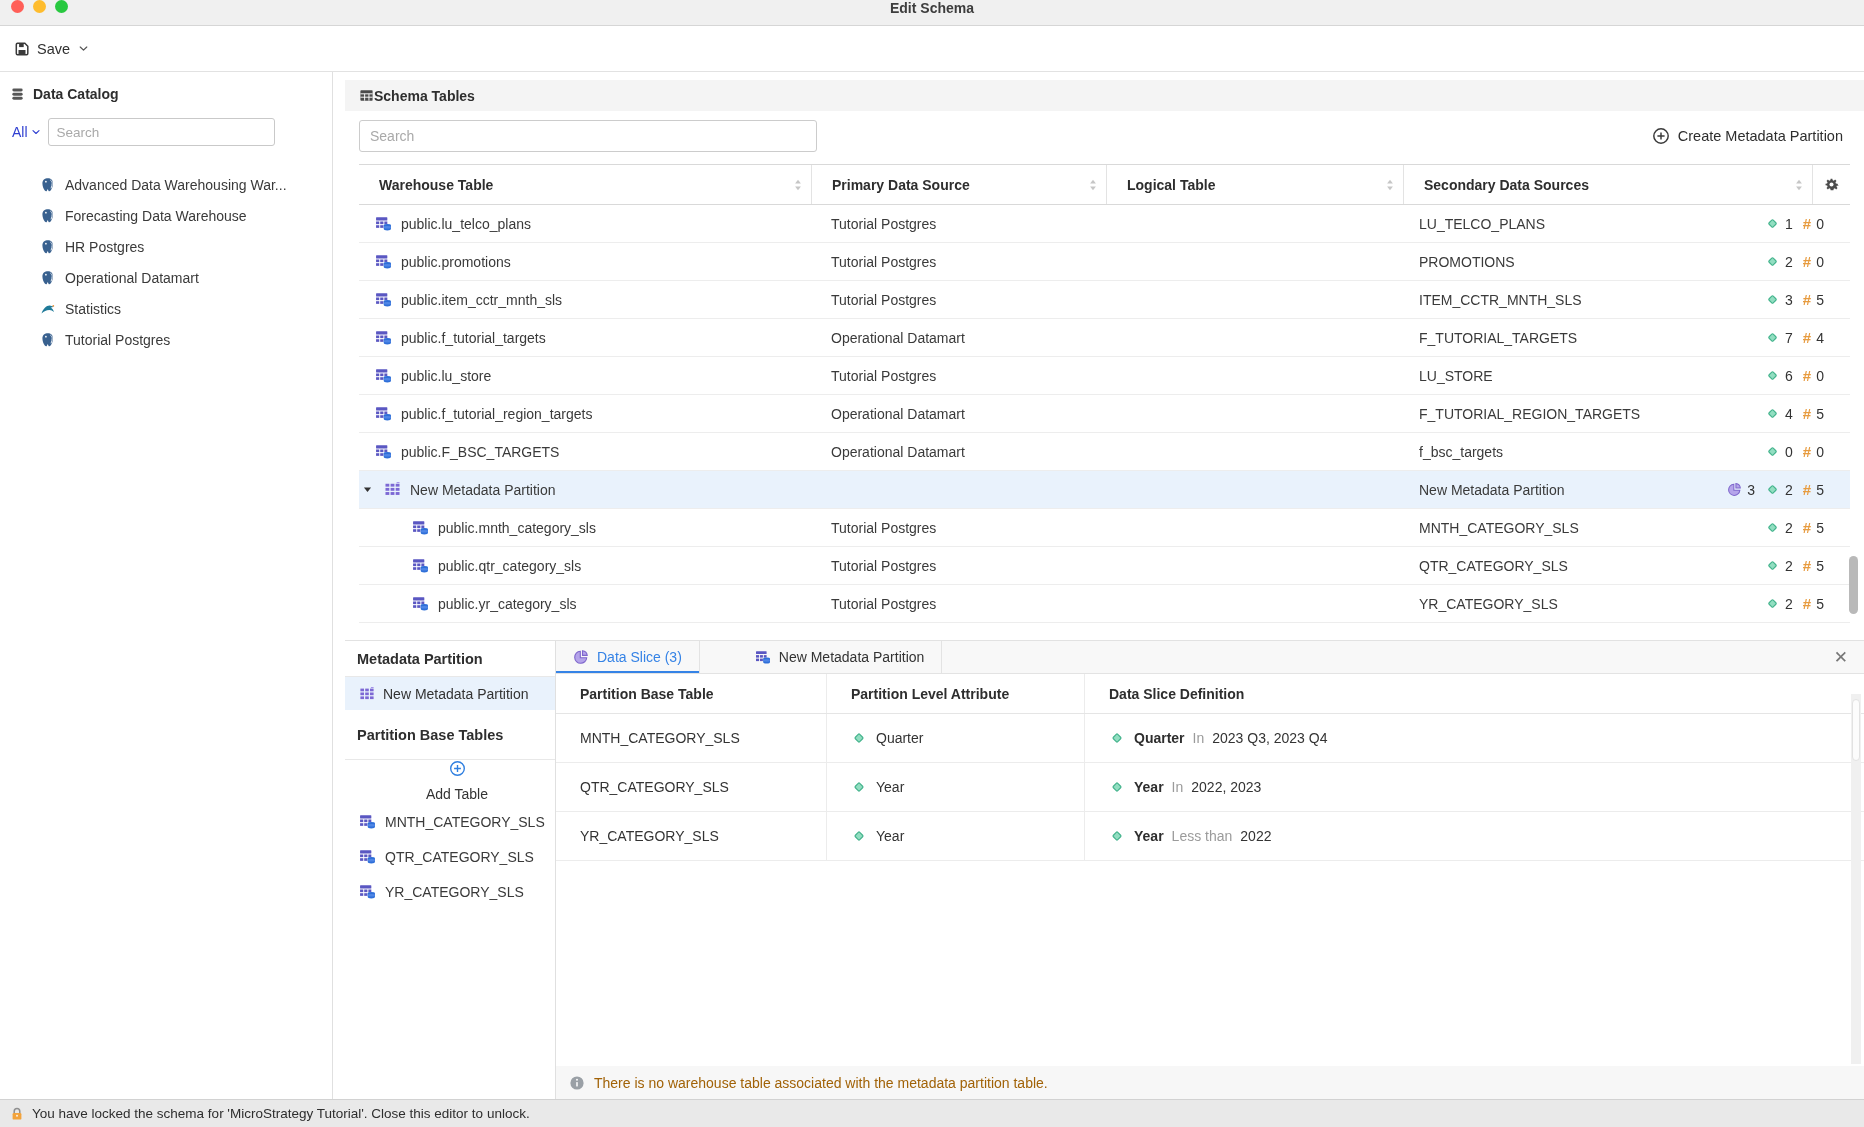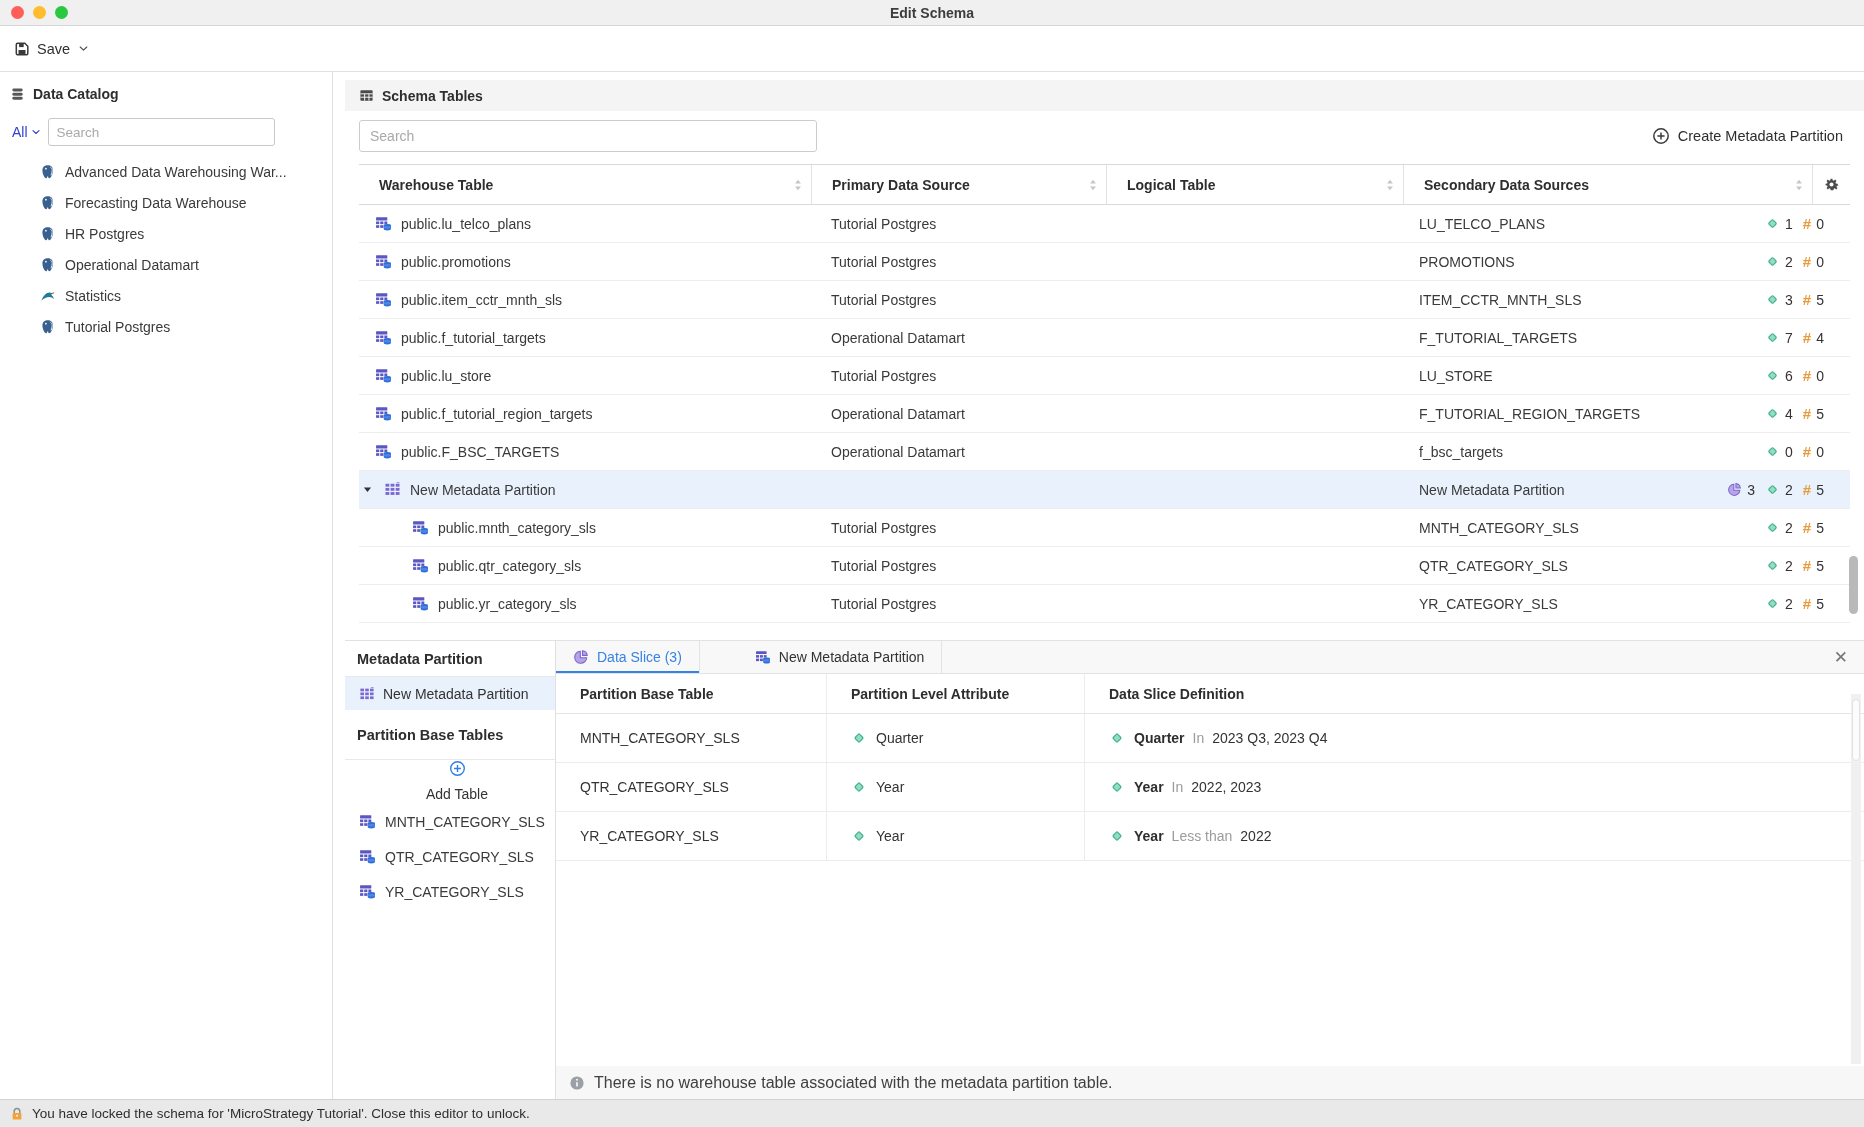--- a/index.html
+++ b/index.html
@@ -5,21 +5,21 @@
   * { margin:0; padding:0; box-sizing:border-box; }
   html,body { width:1864px; height:1127px; overflow:hidden; }
   body {
     font-family:"Liberation Sans","DejaVu Sans",sans-serif;
     font-size:14px; color:#333; background:#fff; position:relative;
   }
   svg.ic { display:inline-block; vertical-align:middle; flex:none; }
 
   
   .titlebar { height:26px; background:#f0f0f0; border-bottom:1px solid #d6d6d6;
-    display:flex; align-items:center; position:relative; }
+    display:flex; position:relative; }
   .traffic { display:flex; gap:9px; margin-left:11px; }
   .light { width:13px; height:13px; border-radius:50%; }
   .light.red { background:#ff5f58; } .light.yellow { background:#febc2e; } .light.green { background:#28c840; }
   .win-title { position:absolute; left:0; right:0; text-align:center; font-weight:bold; font-size:14px; color:#3d3d3d; }
 
   
   .toolbar { height:46px; border-bottom:1px solid #e2e2e2; display:flex; align-items:center; padding-left:14px; }
   .save-btn { display:flex; align-items:center; gap:7px; cursor:default; }
   .save-btn .lbl { font-size:14.5px; color:#303030; }
   .chev { color:#555; }
@@ -28,26 +28,26 @@
   .content { display:flex; height:1027px; }
 
   
   .sidebar { width:333px; flex:none; border-right:1px solid #e0e0e0; padding-top:14px; }
   .sb-title { display:flex; align-items:center; gap:8px; padding-left:10px; font-weight:bold; font-size:14px; color:#2e2e2e; }
   .sb-filter { display:flex; align-items:center; margin:16px 0 6px 12px; gap:6px; }
   .sb-all { color:var(--accent-indigo,#2f3fd1); font-size:14px; display:flex; align-items:center; gap:2px; }
   .sb-search { width:227px; height:28px; border:1px solid #c9c9c9; border-radius:3px; padding:0 8px; font-size:13.5px; color:#333;
     font-family:inherit; outline:none; }
   .sb-search::placeholder, .st-search::placeholder { color:#a9a9a9; }
-  .sb-list { margin-top:10px; }
+  .sb-list { margin-top:23px; }
   .sb-item { display:flex; align-items:center; gap:9px; height:31px; padding-left:40px; font-size:14px; color:#3a3a3a; cursor:default; }
 
   
   .main { flex:1; min-width:0; padding-left:12px; display:flex; flex-direction:column; }
-  .st-headerbar { height:31px; margin-top:8px; background:#f4f4f4; display:flex; align-items:center; gap:8px; padding-left:14px;
+  .st-headerbar { height:31px; margin-top:8px; background:#f4f4f4; display:flex; align-items:center; padding-left:14px;
     font-weight:bold; font-size:14px; color:#2e2e2e; }
   .st-searchrow { display:flex; align-items:center; justify-content:space-between; margin:8px 14px 0 14px; height:33px; }
   .st-search { width:458px; height:32px; border:1px solid #ccc; border-radius:3px; padding:0 10px; font-size:14px; font-family:inherit; outline:none; }
   .create-btn { display:flex; align-items:center; gap:8px; color:#2e2e2e; font-size:14.5px; margin-right:7px; cursor:default; }
   .create-btn svg { color:#3a3a3a; }
 
   
   .schema-table { margin:12px 14px 0 14px; }
   .shead { display:grid; grid-template-columns:452px 295px 297px 1fr 38px; height:41px; align-items:center;
     border-top:1px solid #d9d9d9; border-bottom:1px solid #d9d9d9; font-weight:bold; font-size:14px; color:#2e2e2e; }
@@ -93,21 +93,21 @@
   .slice-head > div + div, .slice-row > div + div { border-left:1px solid #ececec; }
   .slice-row { height:49px; border-bottom:1px solid #ececec; font-size:14px; color:#333; }
   .s-attr { gap:9px; }
   .s-def { gap:0; }
   .s-def svg { margin-right:9px; }
   .s-def b { font-weight:bold; color:#2e2e2e; }
   .s-def .op { color:#9b9b9b; margin:0 8px; }
   .s-def .vals { color:#333; }
 
   .infobar { position:absolute; left:0; right:0; bottom:0; height:33px; background:#f7f7f7; display:flex; align-items:center; gap:9px;
-    padding-left:13px; font-size:16px; color:#404040; }
+    padding-left:13px; font-size:14px; color:#a16207; }
 
   
   .footer { height:28px; background:#e9e9e9; border-top:1px solid #d2d2d2; display:flex; align-items:center; gap:7px; padding-left:9px;
     font-size:13.5px; color:#2e2e2e; }
 
   
   .thumb-main { position:absolute; left:1849px; top:556px; width:9px; height:58px; background:#b9b9b9; border-radius:5px; }
   .track-bottom { position:absolute; left:1851px; top:694px; width:10px; height:370px; background:#f0f0f0; }
   .thumb-bottom { position:absolute; left:1852px; top:699px; width:8px; height:62px; background:#fcfcfc; border:1px solid #e2e2e2; border-radius:4px; }
 </style>

